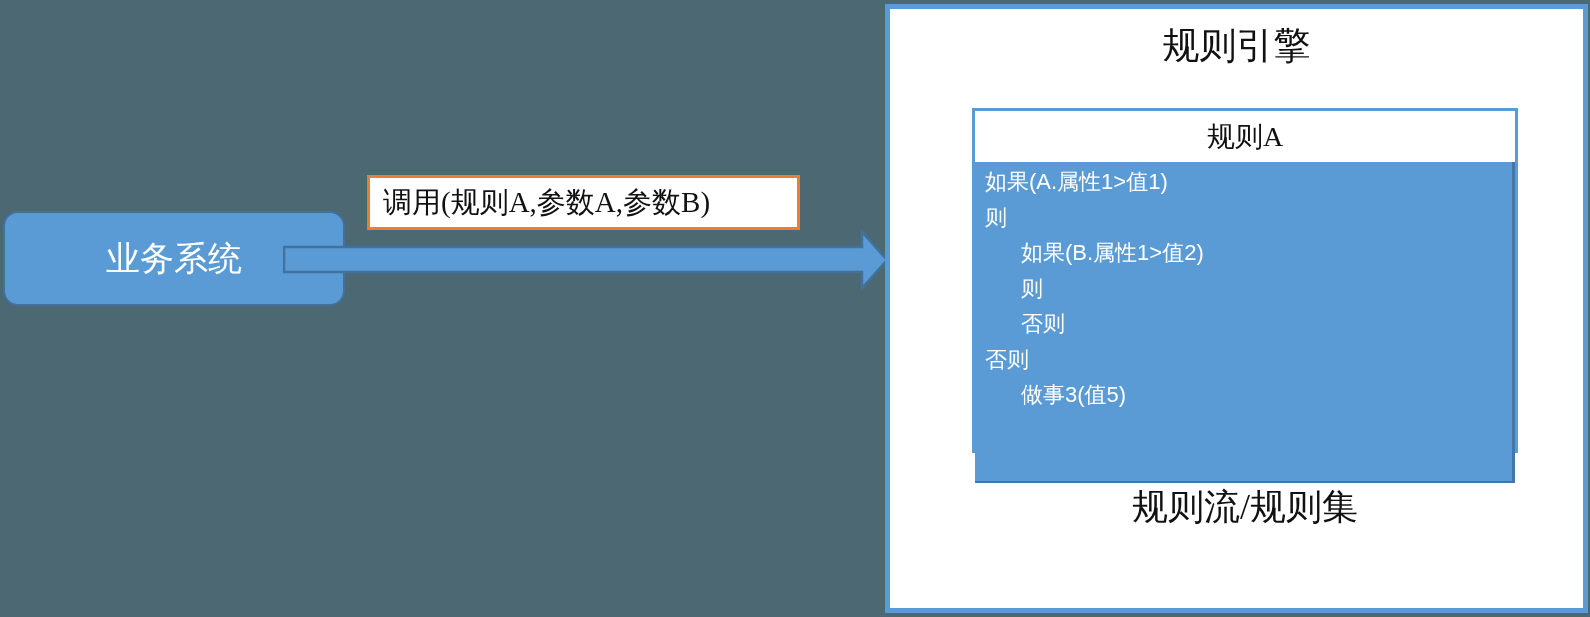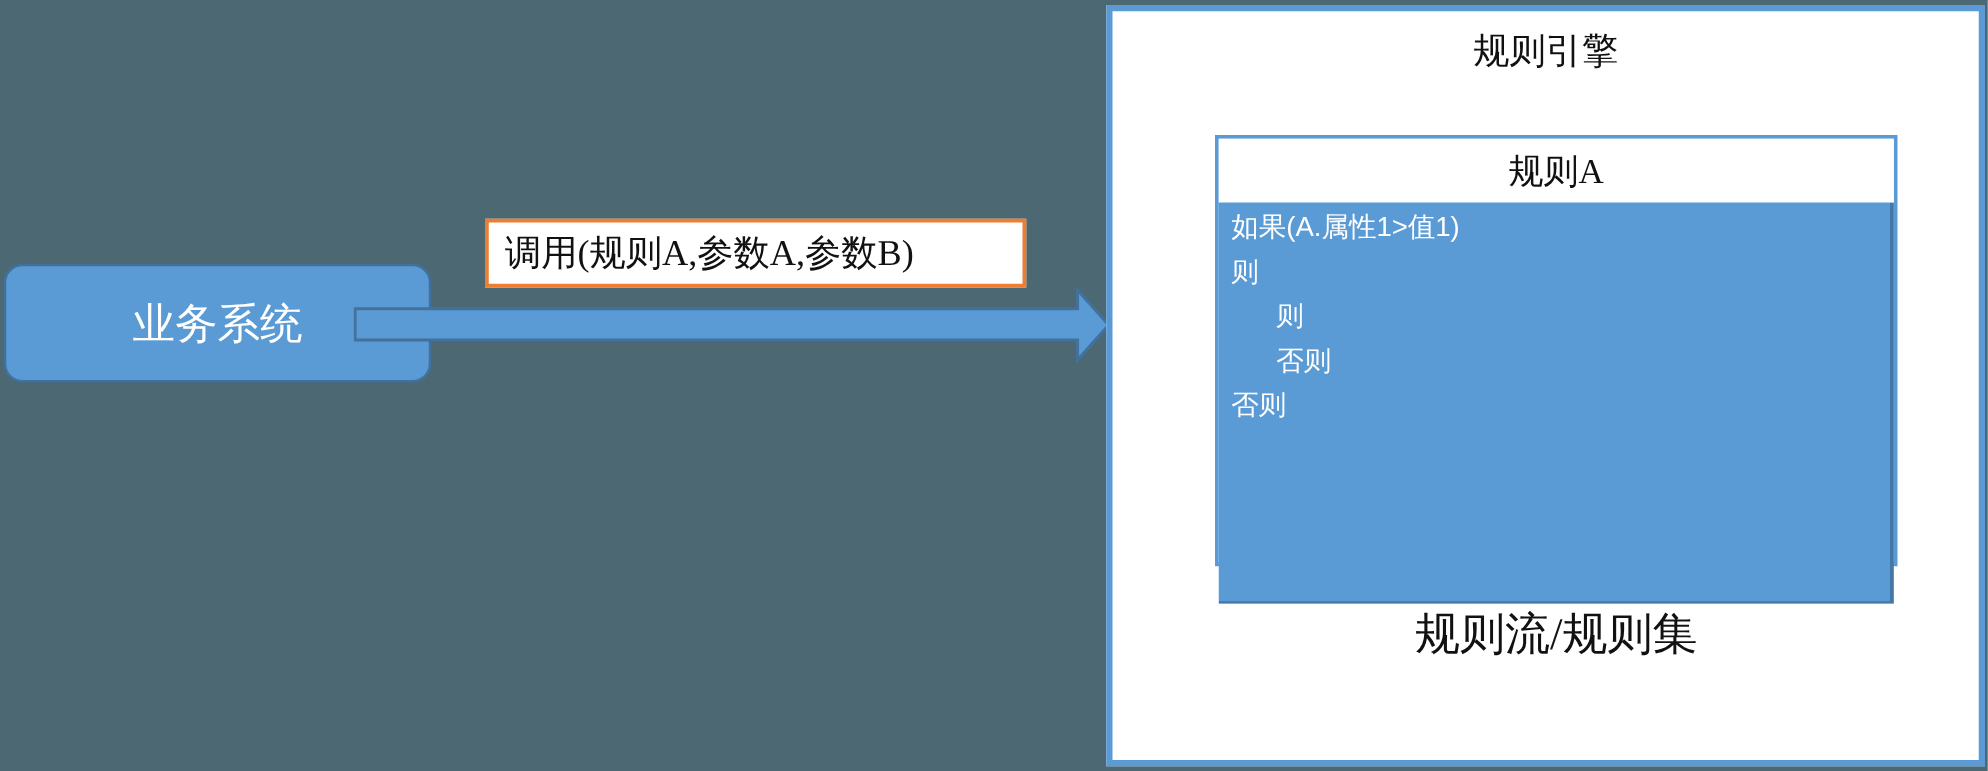--- a/index.html
+++ b/index.html
@@ -44,34 +44,33 @@
   .call-label{
     position:absolute;left:367px;top:175px;width:433px;height:55px;
     box-sizing:border-box;
     background:#fff;
     border:3px solid var(--accent-orange,#ED7D31);
     display:flex;align-items:center;
     padding-left:13px;
     font-size:29px;color:var(--text-dark,#111);
     font-family:"Liberation Serif",serif;
     white-space:nowrap;
-    margin-left:21px;
   }
 
   
   .engine-panel{
     position:absolute;left:885px;top:4px;width:703px;height:609px;
     box-sizing:border-box;
     background:#fff;
     border:5px solid var(--accent-blue,#5B9BD5);
   }
   .engine-title{
     position:absolute;top:12px;left:0;width:100%;
     text-align:center;
-    font-size:29px;color:var(--text-dark,#111);
+    font-size:37px;color:var(--text-dark,#111);
     font-family:Liberation Mono, monospace;
   }
 
   
   .rule-box{
     position:absolute;left:82px;top:99px;width:546px;height:345px;
     box-sizing:border-box;
     border:3px solid var(--accent-blue,#5B9BD5);
     background:#fff;
     display:flex;flex-direction:column;
@@ -123,21 +122,23 @@
   </div>
 
   <div class="engine-panel">
     <div class="engine-title">规则引擎</div>
 
     <div class="rule-box">
       <div class="rule-header">规则A</div>
       <div class="rule-body" id="rule-body">
           <div class="rule-line indent-0">如果(A.属性1&gt;值1)</div>
           <div class="rule-line indent-0">则</div>
+          <div class="rule-line indent-1">如果(B.属性1&gt;值2)</div>
           <div class="rule-line indent-1">则</div>
           <div class="rule-line indent-1">否则</div>
           <div class="rule-line indent-0">否则</div>
+          <div class="rule-line indent-1">做事3(值5)</div>
         </div>
       <div class="rule-footer">规则流/规则集</div>
     </div>
   </div>
 
 </div>
 
 </body></html>

